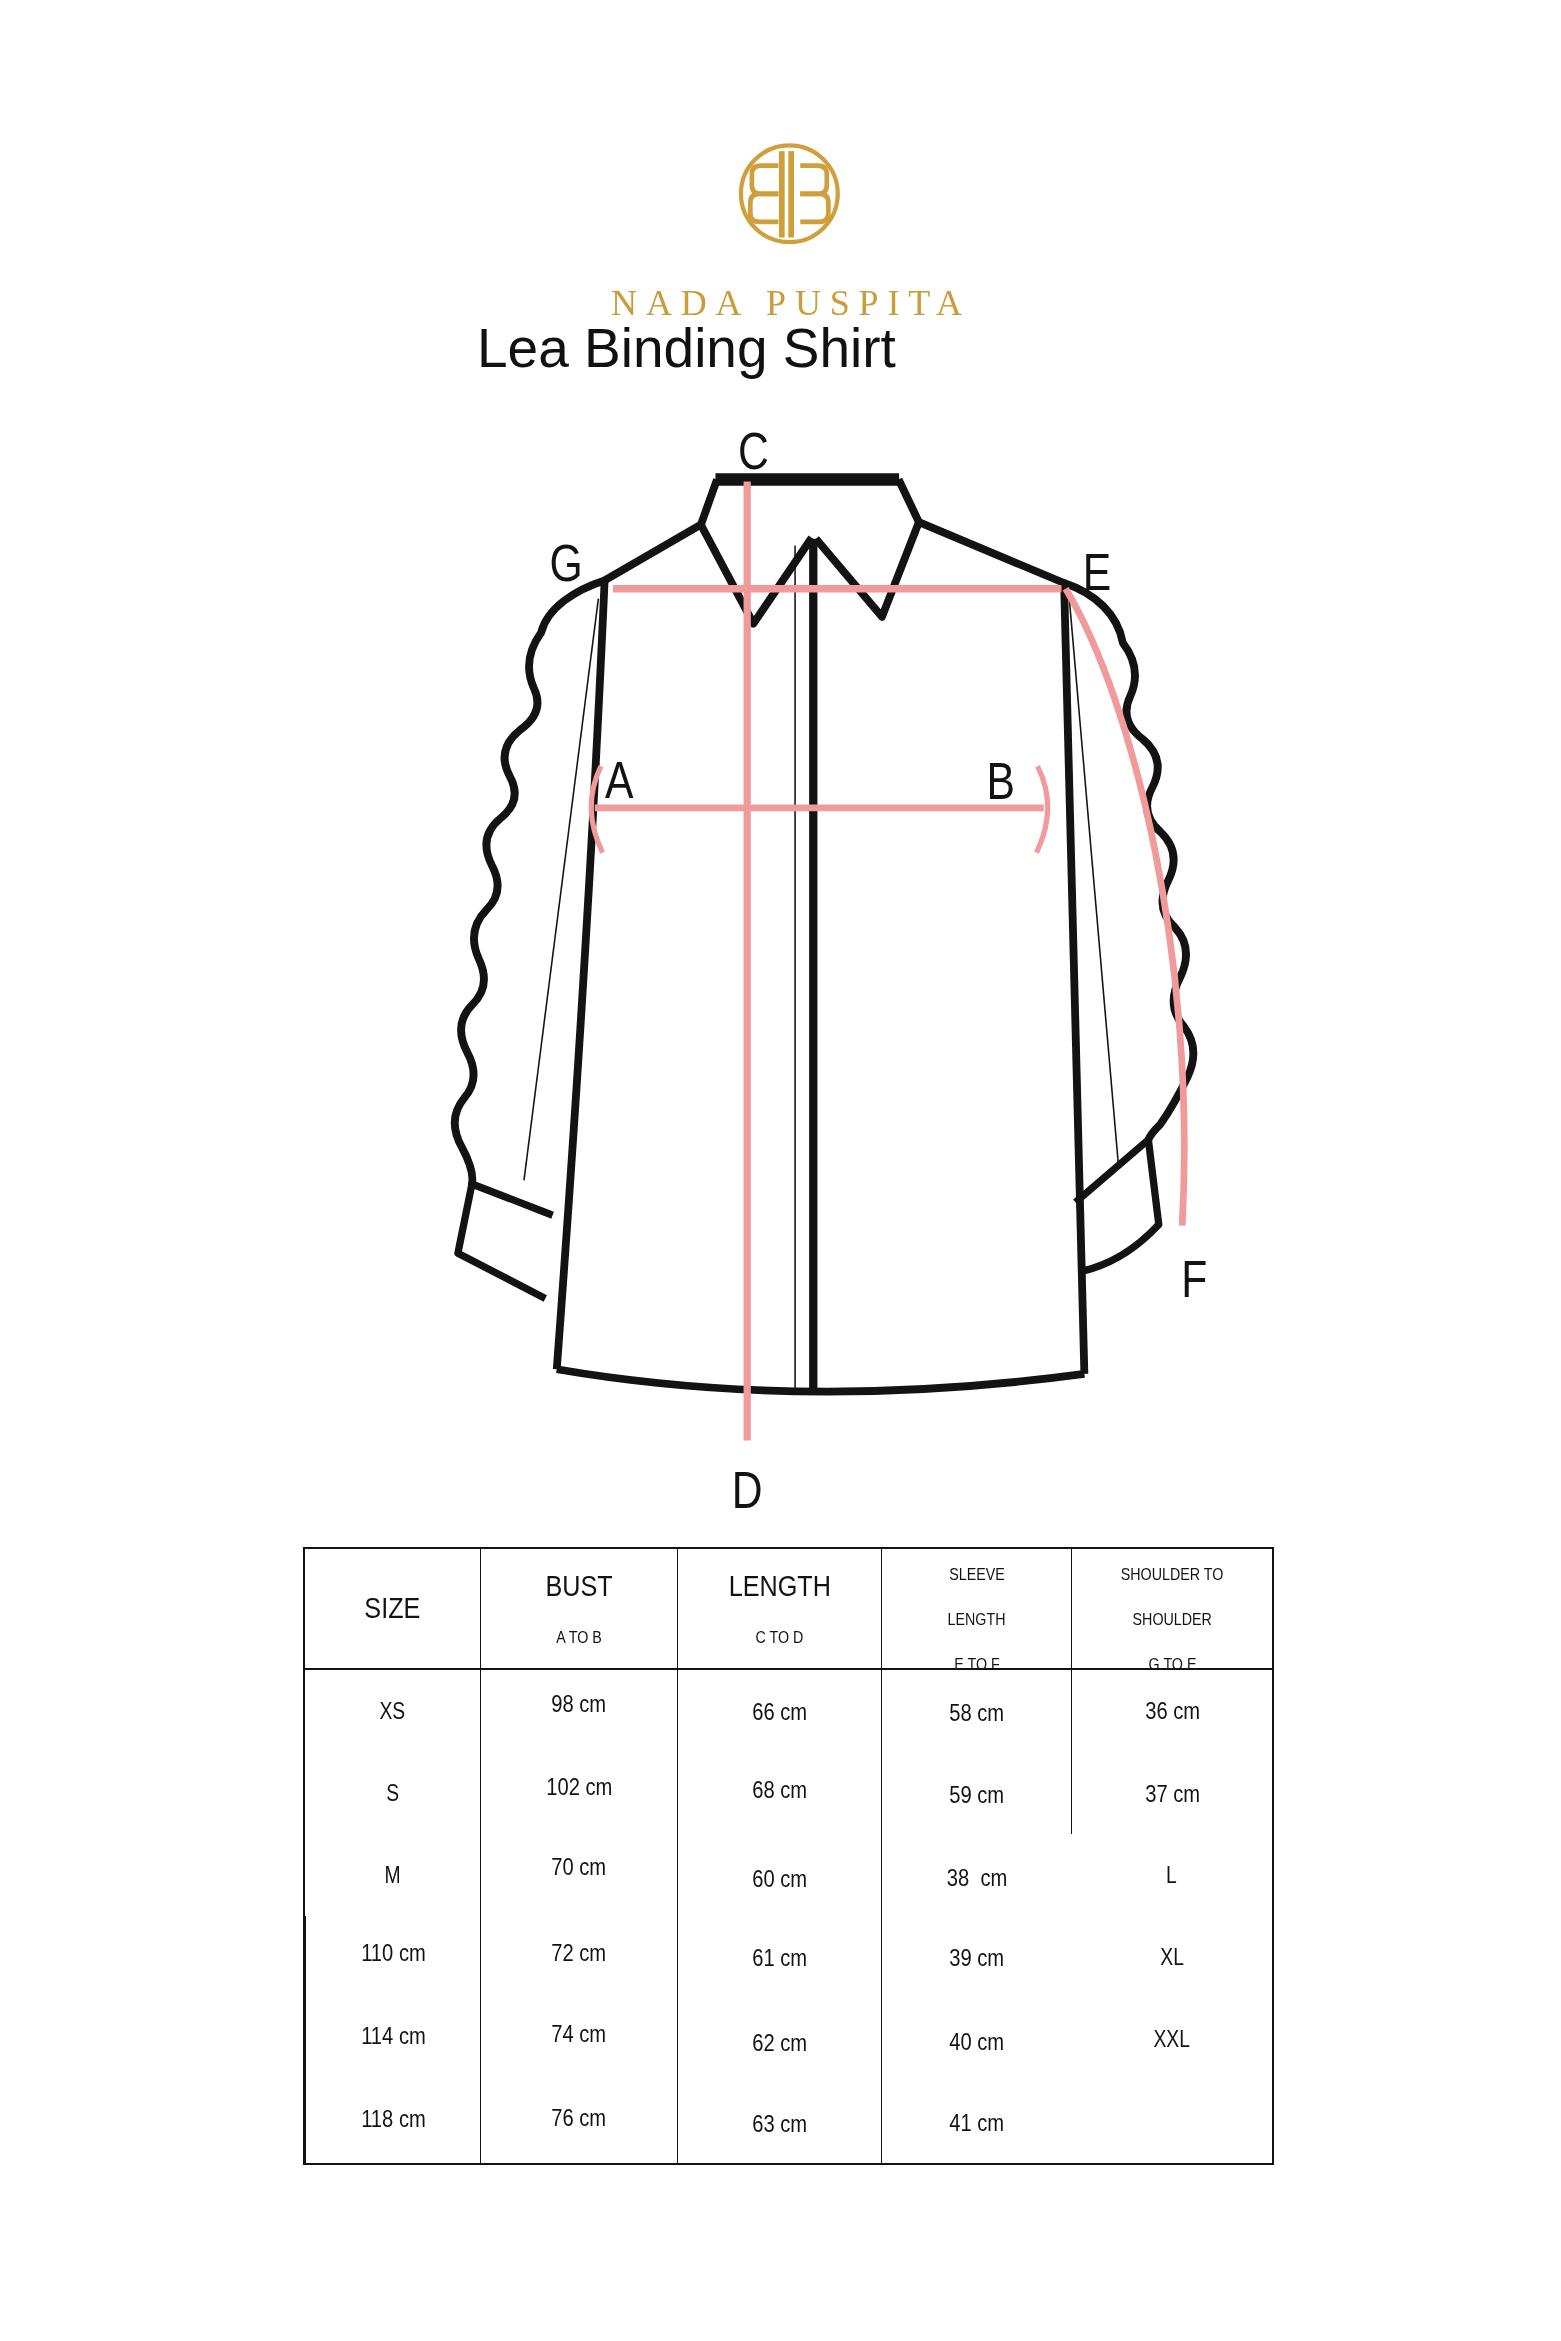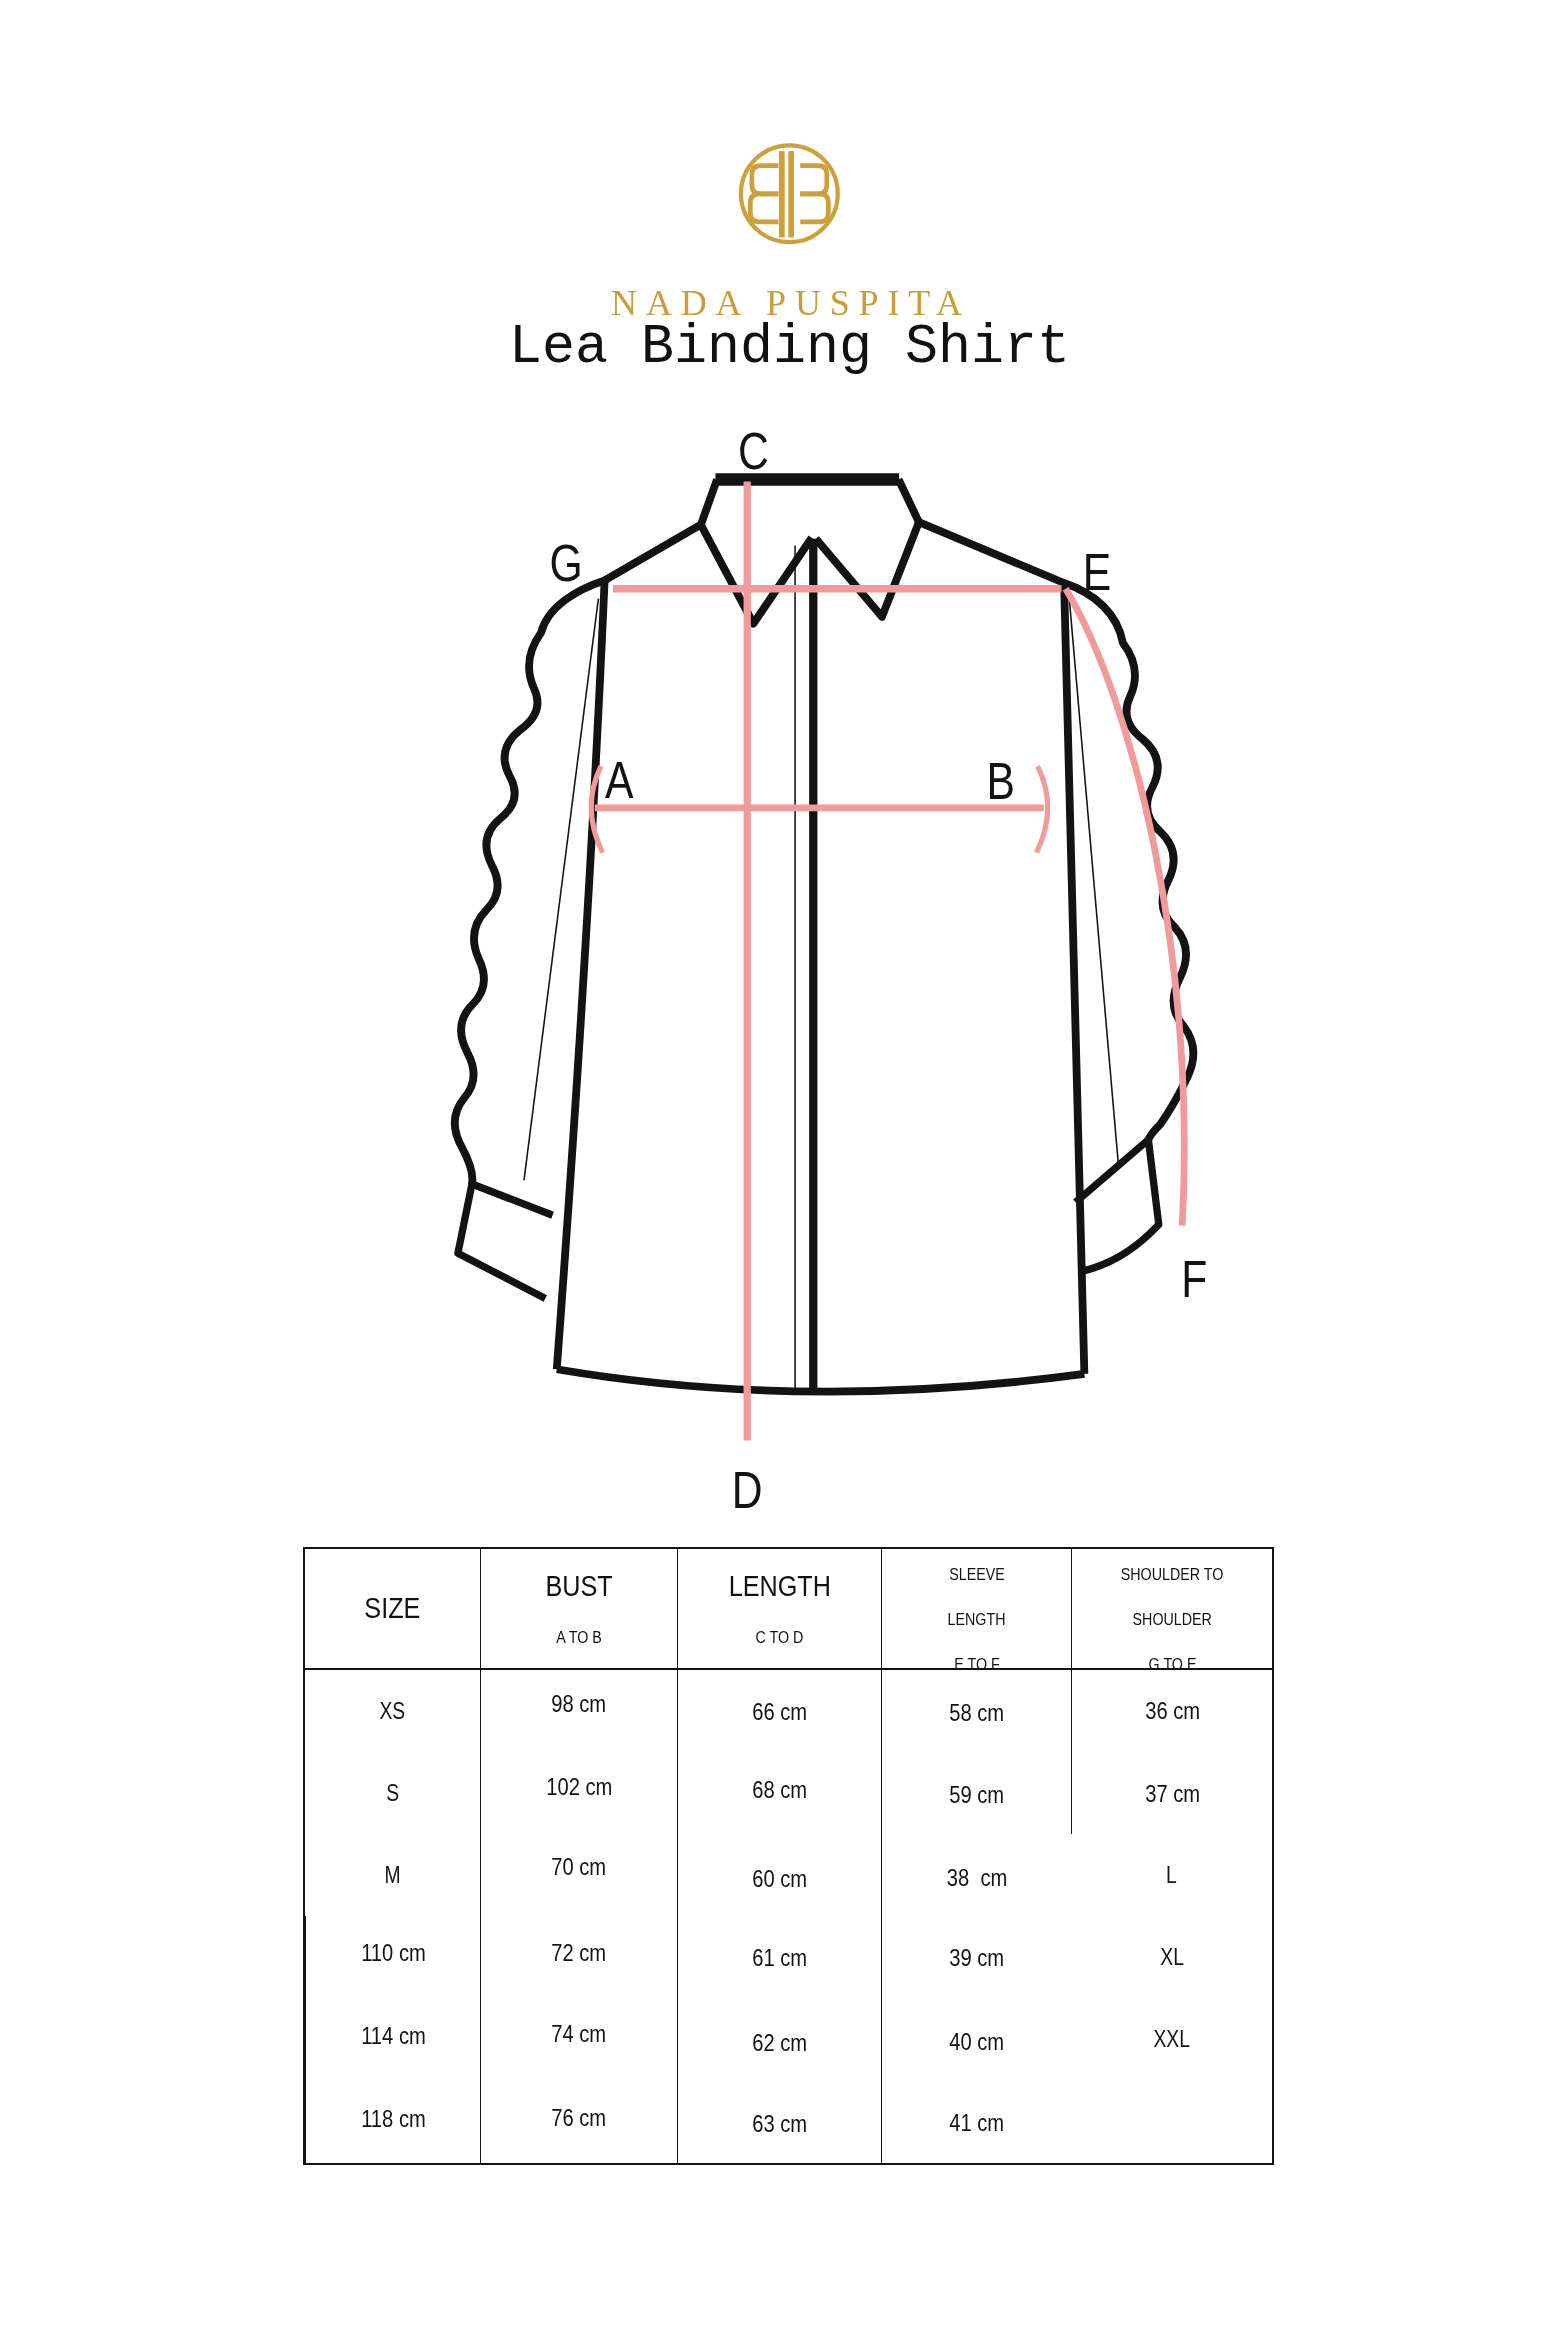--- a/index.html
+++ b/index.html
@@ -8,21 +8,21 @@
     font-family:"Liberation Sans", sans-serif;color:#121212;
   }
   
   .brand-name{
     position:absolute;left:531px;top:262px;width:520px;
     text-align:center;font-family:"Liberation Serif", serif;
     font-size:36px;letter-spacing:8.8px;color:#CB9C3A;white-space:nowrap;margin-top:20px;
   }
   .page-title{
     position:absolute;left:477px;top:316px;width:625px;
-    text-align:center;font-family:Liberation Mono, monospace;
+    font-family:Liberation Sans, sans-serif;
     font-size:55px;color:#111;white-space:nowrap;
   }
   
   svg.diagram{position:absolute;left:0;top:0;}
   .dletter{font-family:"Liberation Sans", sans-serif;font-size:100px;fill:#131313;}
   
   .chart{
     position:absolute;left:303px;top:1547px;width:971px;height:618px;
     box-sizing:border-box;border:2.1px solid #131313;
     display:grid;

